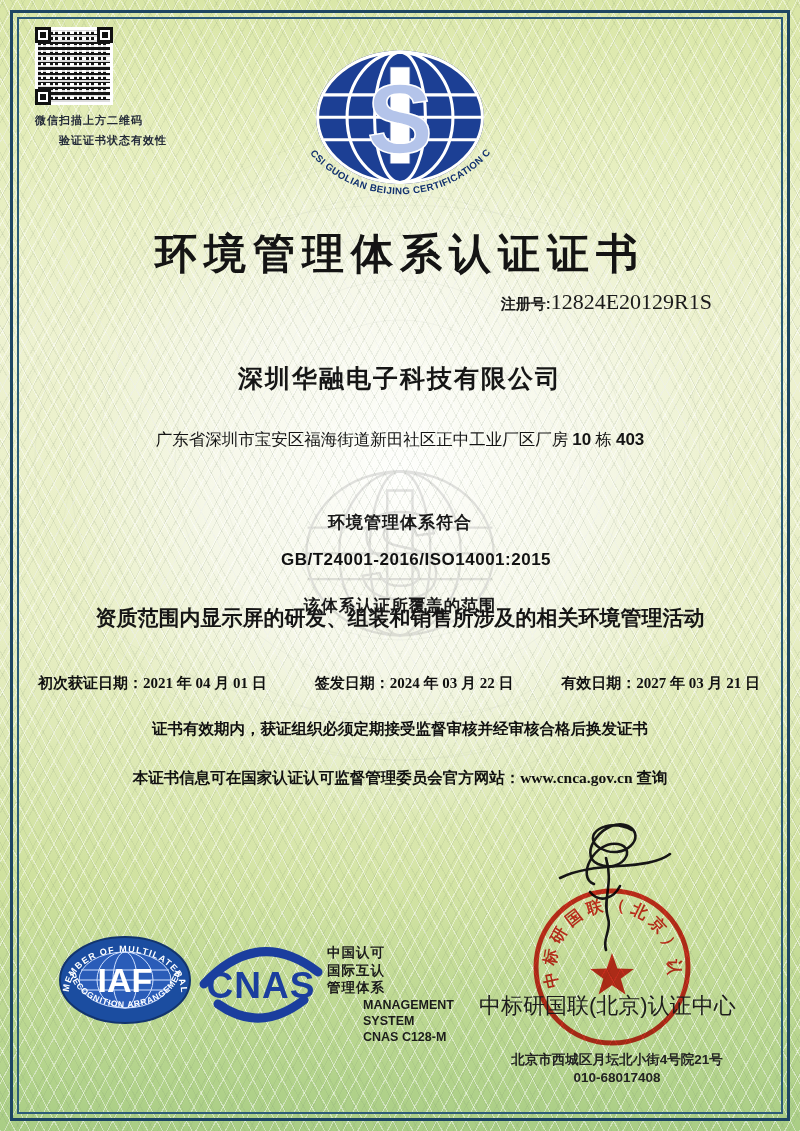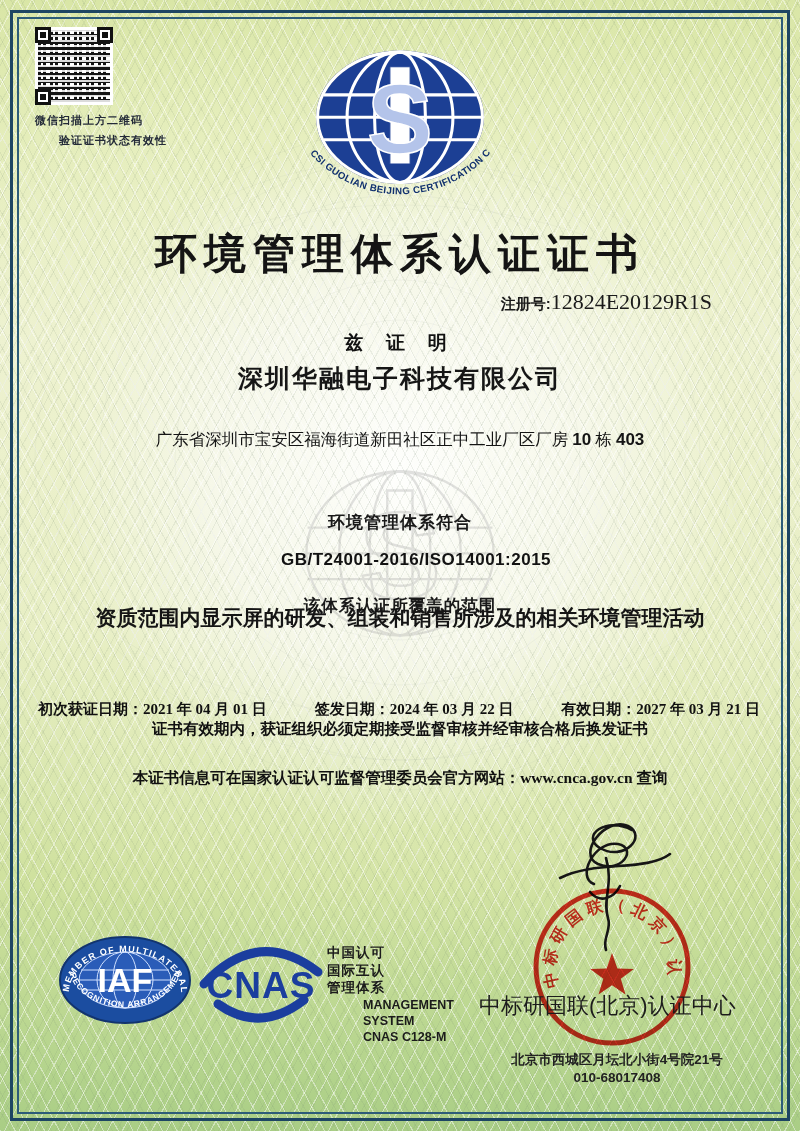--- a/index.html
+++ b/index.html
@@ -49,21 +49,21 @@
   .credit{top:404px;font-size:17px;color:#141414;}
   .credit .val{font-weight:bold;font-size:19px;}
   .addr{top:429px;font-size:16.5px;color:#141414;}
   .addr b{font-family:"Liberation Sans",sans-serif;font-size:17px;}
   .conform{top:511px;font-size:17px;font-weight:bold;color:#191919;letter-spacing:1px;}
   .standard{top:550px;font-size:17px;font-weight:bold;color:#121212;letter-spacing:.5px;padding-left:32px;}
   .scope-title{top:595px;font-size:16.5px;font-weight:bold;color:#191919;letter-spacing:1px;}
   .scope-text{top:604px;font-size:21px;font-weight:bold;color:#151515;text-align:center;}
 
   .dates{top:674px;left:38px;right:40px;display:flex;justify-content:space-between;
-    font-size:15px;color:#101010;font-weight:bold;margin-top:26px;}
+    font-size:15px;color:#101010;font-weight:bold;}
   .notes{font-size:15.5px;color:#101010;font-weight:bold;}
   .note1{top:719px;} .note2{top:744px;} .note3{top:768px;}
 
   
   .issuer-name{top:991px;left:479px;width:300px;font-size:22px;color:#1c1c1c;letter-spacing:0px;}
   .issuer-addr{top:1051px;left:478px;width:278px;text-align:center;font-size:13.5px;font-weight:bold;color:#222;}
   .issuer-phone{top:1070px;left:478px;width:278px;text-align:center;font-size:13.5px;font-weight:bold;color:#222;}
 
   .cnas-txt{top:944px;left:327px;width:170px;color:#1b1b1b;}
   .cnas-txt .cn{font-size:13.5px;font-weight:bold;line-height:17.5px;letter-spacing:1px;}
@@ -138,21 +138,20 @@
     <text font-size="9.5" font-weight="bold" fill="#10306e" letter-spacing=".4">
       <textPath href="#logoArc" startOffset="2">CSI GUOLIAN BEIJING CERTIFICATION CENTER</textPath>
     </text>
   </svg>
 
   <div class="abs center title">环境管理体系认证证书</div>
   <div class="abs regline">
     <span class="lbl">注册号:</span><span class="val">12824E20129R1S</span>
   </div>
 
-  <div class="abs center serif certify">兹 证 明</div>
   <div class="abs center company">深圳华融电子科技有限公司</div>
   <div class="abs center serif addr">
     <span>广东省深圳市宝安区福海街道新田社区正中工业厂区厂房</span>
     <b>10</b>
     <span>栋</span>
     <b>403</b>
   </div>
 
   <div class="abs center conform">环境管理体系符合</div>
   <div class="abs center standard">GB/T24001-2016/ISO14001:2015</div>

